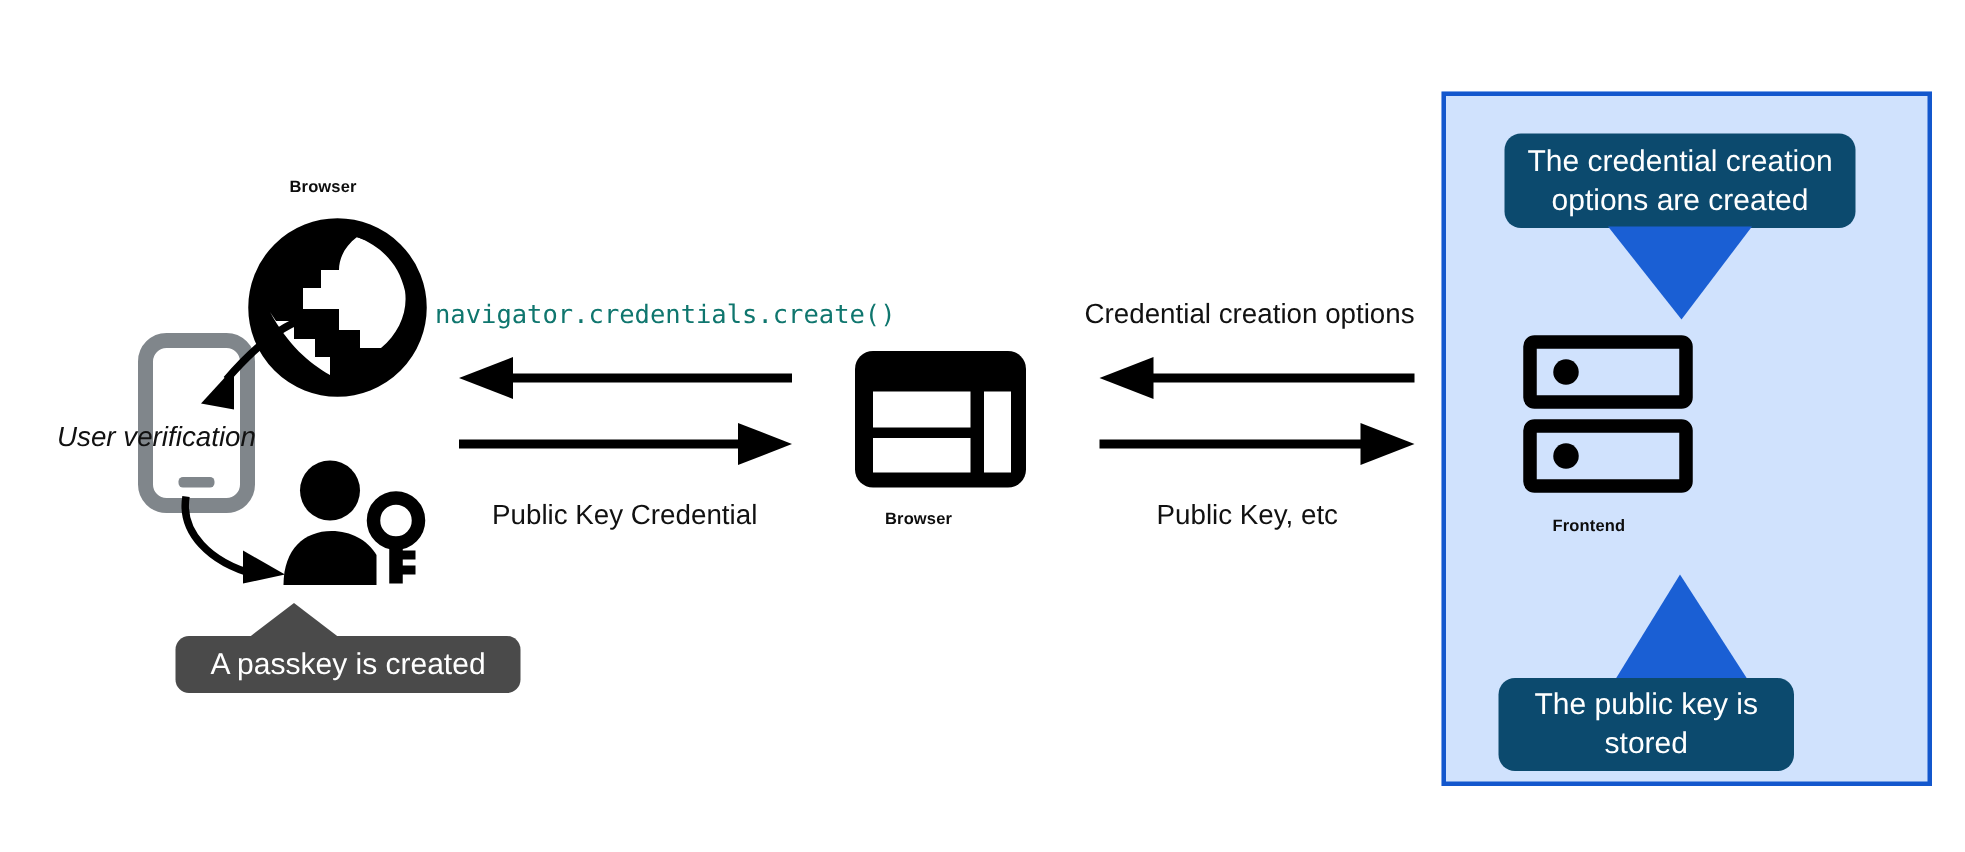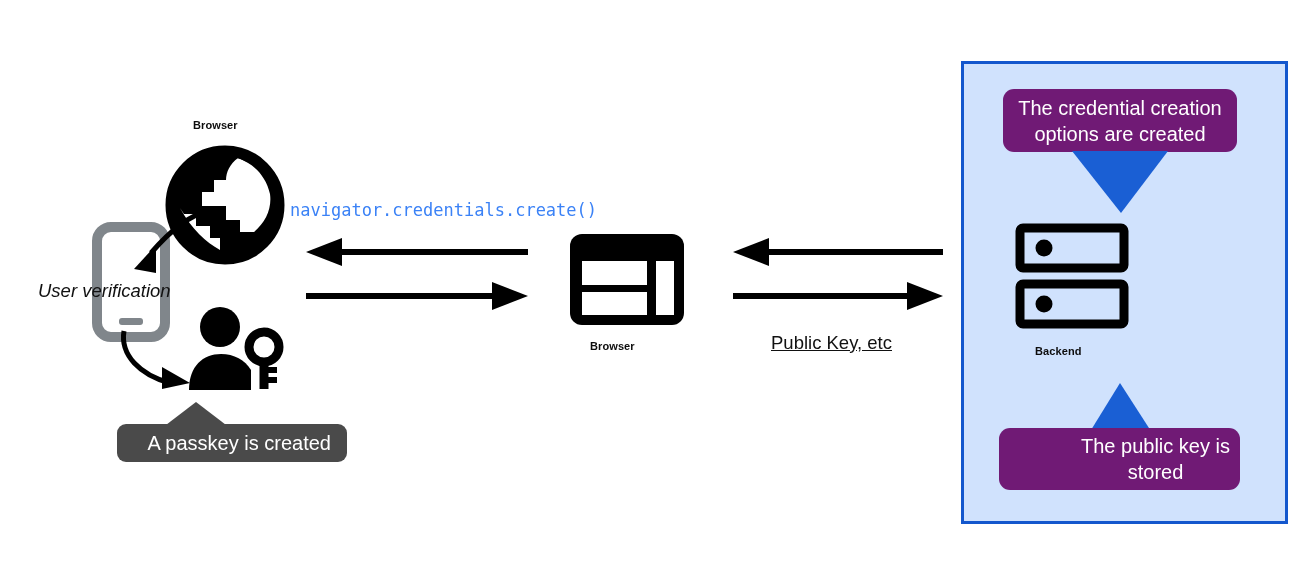--- a/index.html
+++ b/index.html
@@ -30,35 +30,35 @@
   }
   .label-reg {
     font-size: 18.5px;
     font-weight: normal;
     color: #111111;
     white-space: nowrap;
   }
   .label-mono {
     font-family: "DejaVu Sans Mono", "Liberation Mono", monospace;
     font-size: 17px;
-    color: #3b82f6;
+    color: #0f766e;
     white-space: nowrap;
   }
 
   
   #backend-region {
     box-sizing: border-box;
     background: #d0e2fd;
     border: 3px solid #1357cd;
   }
 
   
   .callout {
     box-sizing: border-box;
-    background: #701a75;
+    background: #0c4a6e;
     border-radius: 11px;
     color: #ffffff;
     font-size: 20px;
     line-height: 26px;
     text-align: center;
     display: flex;
     align-items: center;
     justify-content: center;
     padding: 6px 10px;
   }
@@ -67,21 +67,21 @@
   
   #passkey-tooltip {
     box-sizing: border-box;
     background: #4a4a4a;
     border-radius: 9px;
     color: #ffffff;
     font-size: 20px;
     line-height: 26px;
     display: flex;
     align-items: center;
-    justify-content: flex-end;
+    justify-content: center;
     padding: 5px 16px;
   }
 
   svg { display: block; overflow: visible; }
 </style>
 </head>
 <body>
 
 <div id="canvas">
 
@@ -96,27 +96,27 @@
     <polygon points="0,0 96,0 49,62" fill="#1a5fd4"></polygon>
   </svg>
 
   <svg class="abs" style="left:1017px; top:225px; width:110px; height:102px;" viewBox="0 0 110 102">
     <rect x="3" y="3" width="104" height="40" rx="3" fill="none" stroke="#000000" stroke-width="9"></rect>
     <circle cx="27" cy="23" r="8.5" fill="#000000"></circle>
     <rect x="3" y="59" width="104" height="40" rx="3" fill="none" stroke="#000000" stroke-width="9"></rect>
     <circle cx="27" cy="79" r="8.5" fill="#000000"></circle>
   </svg>
 
-  <div class="abs label-bold" style="left:1035px; top:345px;">Backend</div>
+  <div class="abs label-bold" style="left:1035px; top:345px;">Frontend</div>
 
   <svg class="abs" style="left:1075px; top:383px; width:92px; height:73px;" viewBox="0 0 92 73">
     <polygon points="45,0 92,73 0,73" fill="#1a5fd4"></polygon>
   </svg>
 
-  <div class="callout abs" style="left:999px; top:428px; width:241px; height:62px;justify-content:flex-end;">
+  <div class="callout abs" style="left:999px; top:452px; width:197px; height:62px;">
     <span class="callout-text">The public key is
 stored</span>
   </div>
 
   <div class="abs label-bold" style="left:193px; top:119px;">Browser</div>
 
   <svg class="abs" style="left:92px; top:222px; width:78px; height:120px;" viewBox="0 0 78 120">
     <rect x="5" y="5" width="68" height="110" rx="14" ry="14" fill="none" stroke="#80868b" stroke-width="10"></rect>
     <rect x="27" y="96" width="24" height="7" rx="3" fill="#80868b"></rect>
   </svg>
@@ -173,27 +173,29 @@
   <svg class="abs" style="left:306px; top:238px; width:222px; height:28px;" viewBox="0 0 222 28">
     <line x1="30" y1="14" x2="222" y2="14" stroke="#000000" stroke-width="6"></line>
     <polygon points="0,14 36,0 36,28" fill="#000000"></polygon>
   </svg>
 
   <svg class="abs" style="left:306px; top:282px; width:222px; height:28px;" viewBox="0 0 222 28">
     <line x1="0" y1="14" x2="192" y2="14" stroke="#000000" stroke-width="6"></line>
     <polygon points="222,14 186,0 186,28" fill="#000000"></polygon>
   </svg>
 
-
+  <div class="abs label-reg" style="left:328px; top:332px;">Public Key Credential</div>
+
+  <div class="abs label-reg" style="left:723px; top:198px;">Credential creation options</div>
 
   <svg class="abs" style="left:733px; top:238px; width:210px; height:28px;" viewBox="0 0 210 28">
     <line x1="30" y1="14" x2="210" y2="14" stroke="#000000" stroke-width="6"></line>
     <polygon points="0,14 36,0 36,28" fill="#000000"></polygon>
   </svg>
 
   <svg class="abs" style="left:733px; top:282px; width:210px; height:28px;" viewBox="0 0 210 28">
     <line x1="0" y1="14" x2="180" y2="14" stroke="#000000" stroke-width="6"></line>
     <polygon points="210,14 174,0 174,28" fill="#000000"></polygon>
   </svg>
 
-  <div class="abs label-reg" style="left:771px; top:332px;text-decoration:underline;">Public Key, etc</div>
+  <div class="abs label-reg" style="left:771px; top:332px;">Public Key, etc</div>
 
 </div>
 
 </body></html>

